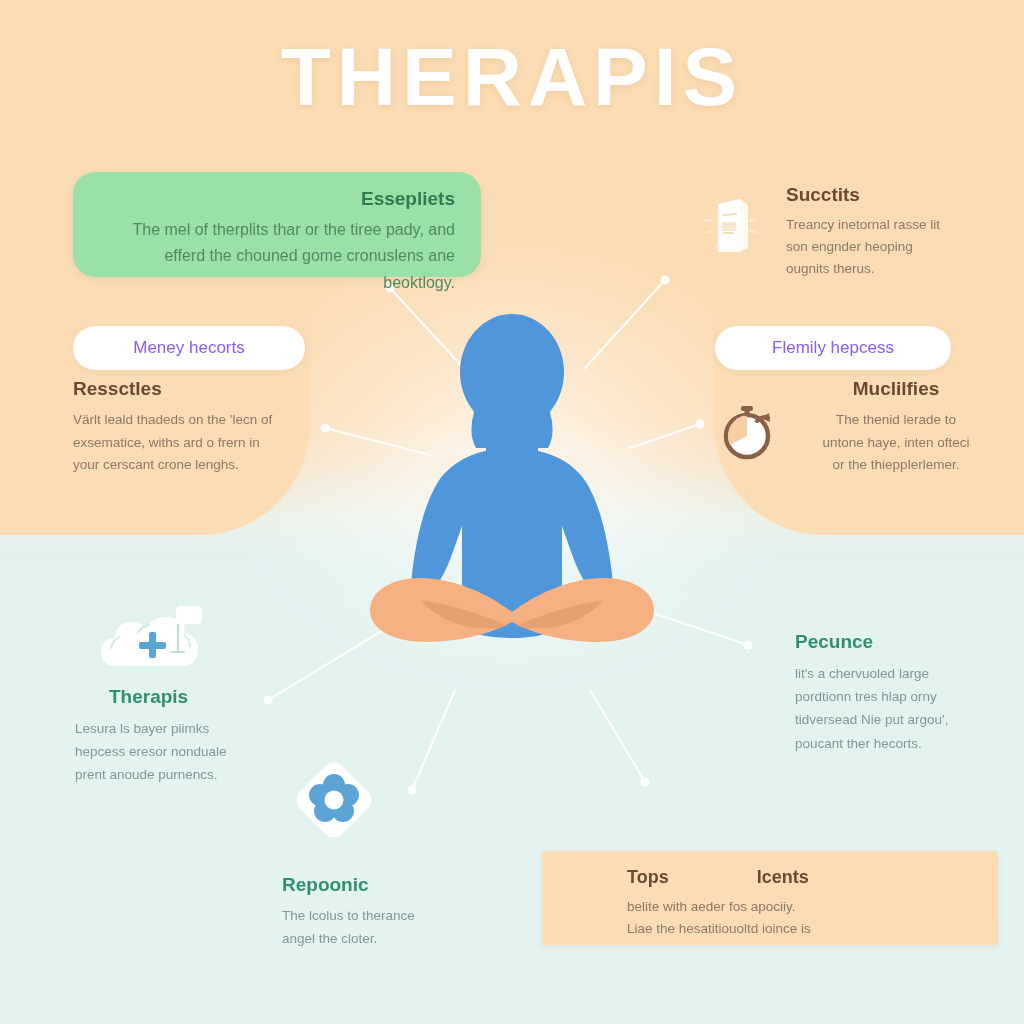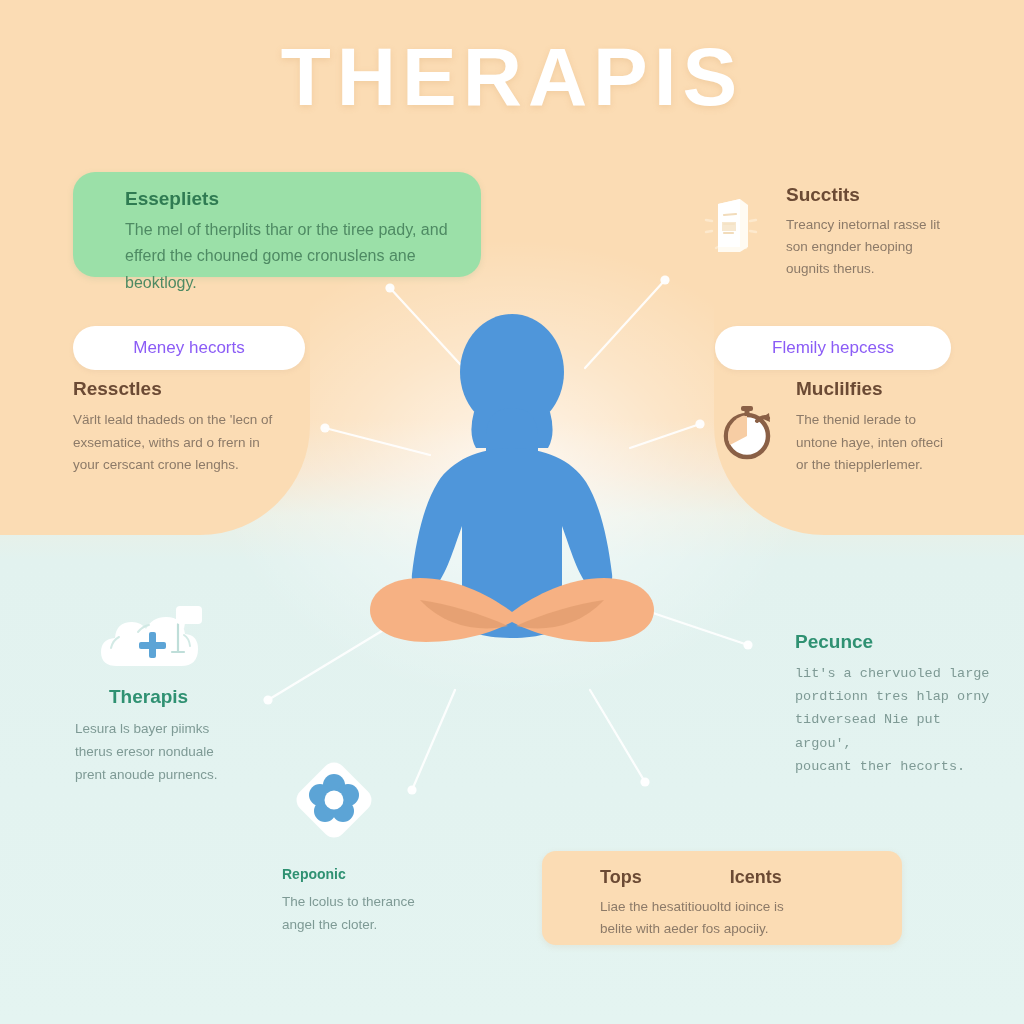--- a/index.html
+++ b/index.html
@@ -52,21 +52,21 @@
 
   
   .card-h{font-weight:bold;color:#6B4A34;}
   .card-p{color:#8C7A68;line-height:1.55;}
 
   
   .green-card{
     position:absolute;left:73px;top:172px;width:408px;height:105px;
     background:#9BE0A8;border-radius:22px;
     box-shadow:0 2px 6px rgba(120,170,130,.18);
-    padding:16px 26px 0 52px;box-sizing:border-box;
+    padding:16px 26px 0 52px;box-sizing:border-box;text-align:right;
   }
   .green-card .card-h{font-size:19px;color:#2F7B52;margin-bottom:7px;}
   .green-card .card-p{font-size:16px;color:#4E8A63;line-height:1.65;}
 
   
   .succ{position:absolute;left:700px;top:184px;width:290px;}
   .succ .ico{position:absolute;left:0;top:10px;width:62px;height:62px;}
   .succ .txt{margin-left:86px;}
   .succ .card-h{font-size:19px;margin-bottom:8px;}
   .succ .card-p{font-size:13.5px;line-height:1.62;}
@@ -79,49 +79,49 @@
     box-shadow:0 2px 5px rgba(180,150,120,.12);
   }
   .pill-left{left:73px;top:326px;width:232px;height:44px;}
   .pill-right{right:73px;top:326px;width:236px;height:44px;}
 
   .res{position:absolute;left:73px;top:378px;width:290px;}
   .res .card-h{font-size:19px;margin-bottom:9px;}
   .res .card-p{font-size:13.5px;line-height:1.68;}
 
   
-  .muc{position:absolute;left:716px;top:378px;width:280px;}
+  .muc{position:absolute;left:716px;top:378px;width:280px;text-align:center;}
   .muc .ico{position:absolute;left:0;top:22px;width:62px;height:62px;}
   .muc .txt{margin-left:80px;}
   .muc .card-h{font-size:19px;margin-bottom:9px;}
   .muc .card-p{font-size:13.5px;line-height:1.68;}
 
   
   .ther{position:absolute;left:75px;top:604px;width:250px;}
   .ther .ico{width:118px;height:66px;margin-left:22px;}
   .ther .card-h{font-size:19px;color:#2F9172;margin-top:12px;margin-left:34px;}
   .ther .card-p{font-size:13.5px;color:#7E9A95;line-height:1.72;margin-top:9px;}
 
   
   .pec{position:absolute;left:795px;top:631px;width:200px;}
   .pec .card-h{font-size:19px;color:#2F9172;margin-bottom:9px;}
-  .pec .card-p{font-size:13.5px;color:#7E9A95;line-height:1.72;font-family:Liberation Mono, monospace;}
+  .pec .card-p{font-size:13.5px;color:#7E9A95;line-height:1.72;}
 
   
   .rep{position:absolute;left:266px;top:752px;width:240px;}
   .rep .dia{width:96px;height:96px;margin-left:20px;}
-  .rep .card-h{font-size:14px;color:#2F9172;margin-top:14px;margin-left:16px;}
+  .rep .card-h{font-size:19px;color:#2F9172;margin-top:22px;margin-left:16px;}
   .rep .card-p{font-size:13.5px;color:#7E9A95;line-height:1.72;margin-top:8px;margin-left:16px;}
 
   
   .tops{
-    position:absolute;left:542px;top:851px;width:360px;height:94px;
-    background:#FBDCB4;border-radius:14px;
+    position:absolute;left:542px;top:851px;width:456px;height:94px;
+    background:#FBDCB4;border-radius:2px;
     box-shadow:0 2px 6px rgba(200,160,120,.16);
-    padding:16px 26px 0 58px;box-sizing:border-box;
+    padding:16px 26px 0 85px;box-sizing:border-box;
   }
   .tops .heads{display:flex;gap:88px;margin-bottom:8px;}
   .tops .card-h{font-size:18px;}
   .tops .card-p{font-size:13.5px;line-height:1.6;}
 </style>
 </head>
 <body>
 
 <div id="poster">
 
@@ -264,21 +264,21 @@
       <g stroke="#BFDED9" stroke-width="2.2" fill="none" stroke-linecap="round">
         <line x1="81" y1="20" x2="81" y2="48"></line>
         <line x1="75" y1="48" x2="87" y2="48"></line>
       </g>
       <rect x="79" y="2" width="26" height="18" rx="4" fill="#FFFFFF"></rect>
       <path d="M82 19 l5 6 l1 -6 z" fill="#FFFFFF"></path>
     </svg>
     <div class="card-h">Therapis</div>
     <div class="card-p">
       <div>Lesura ls bayer piimks</div>
-      <div>therus eresor nonduale</div>
+      <div>hepcess eresor nonduale</div>
       <div>prent anoude purnencs.</div>
     </div>
   </div>
 
   <div class="pec">
     <div class="card-h">Pecunce</div>
     <div class="card-p">
       <div>lit's a chervuoled large</div>
       <div>pordtionn tres hlap orny</div>
       <div>tidversead Nie put argou',</div>
@@ -304,18 +304,18 @@
       <div>angel the cloter.</div>
     </div>
   </div>
 
   <div class="tops">
     <div class="heads">
       <div class="card-h">Tops</div>
       <div class="card-h">Icents</div>
     </div>
     <div class="card-p">
+      <div>belite with aeder fos apociiy.</div>
       <div>Liae the hesatitiouoltd ioince is</div>
-      <div>belite with aeder fos apociiy.</div>
     </div>
   </div>
 
 </div>
 
 </body></html>

